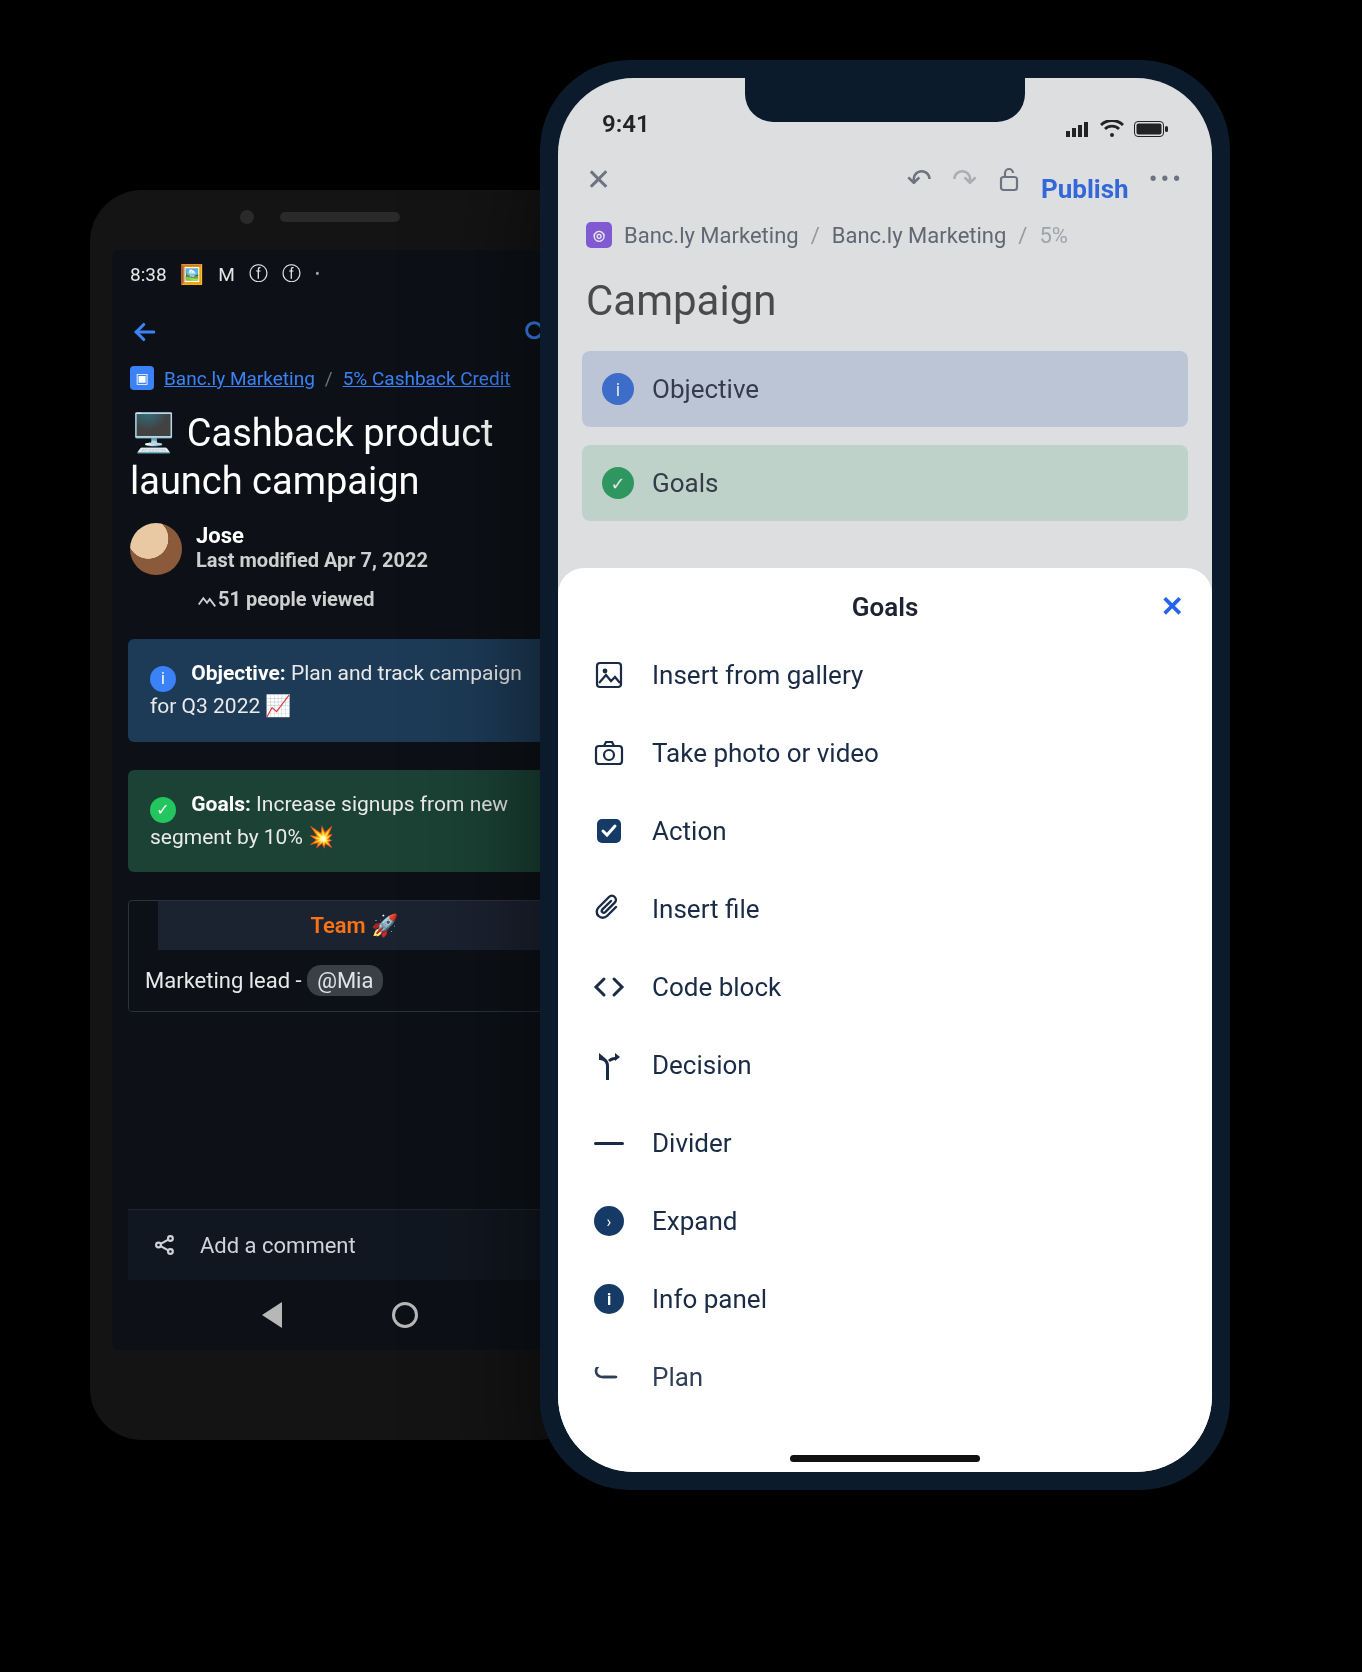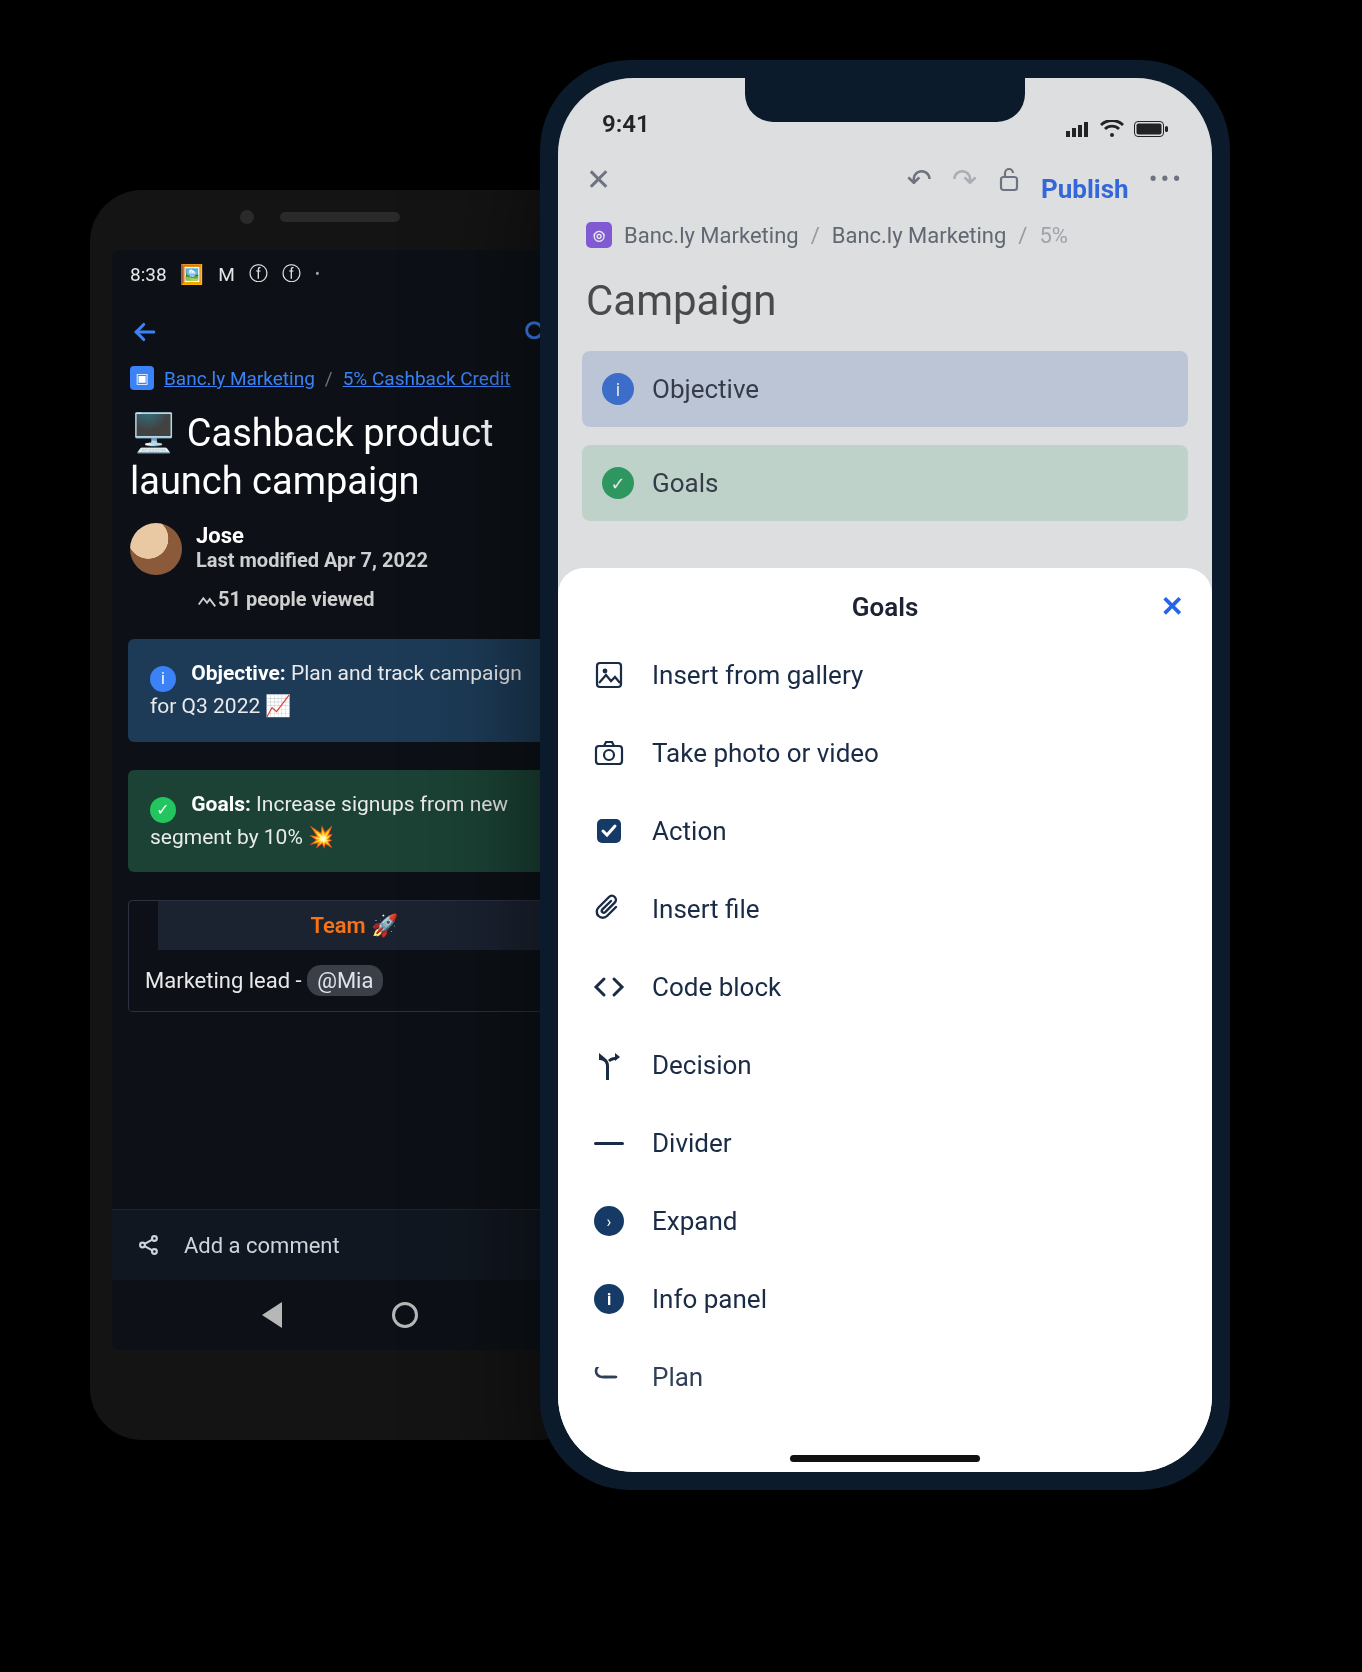--- a/index.html
+++ b/index.html
@@ -98,21 +98,21 @@
   .panel.success { background:#1b4235; }
   .panel-icon { display:inline-flex;width:26px;height:26px;border-radius:50%;align-items:center;justify-content:center;margin-right:10px;vertical-align:-4px;font-size:16px;}
   .panel.info .panel-icon{background:#3b82f6;color:#fff;}
   .panel.success .panel-icon{background:#22c55e;color:#fff;}
   .panel b{color:#fff;}
   .a-table { margin:28px 16px 0;border:1px solid #2b3140;border-radius:4px;overflow:hidden;}
   .a-th { background:#1b2230;color:#f97316;text-align:center;font-size:22px;font-weight:600;padding:12px;margin-left:29px;}
   .a-td { background:#0d1117;color:#e8e8e8;font-size:22px;padding:18px 16px;}
   .a-mention { background:#3a3f48;border-radius:14px;padding:3px 10px;color:#dfe3ea;}
   .a-comment {
-    position:absolute;left:0;right:0;bottom:70px;
+    position:absolute;left:16px;right:0;bottom:70px;
     display:flex;align-items:center;gap:22px;
     padding:22px 24px; background:#111720;border-top:1px solid #1e2430;
     color:#cfd3da;font-size:22px;
   }
   .a-navbar {
     position:absolute;left:0;right:0;bottom:0;height:70px;
     display:flex;align-items:center;justify-content:center;gap:110px;
     color:#cfcfcf;font-size:20px;
   }
   .a-nav-circle{width:26px;height:26px;border:3px solid #b7b7b7;border-radius:50%;}

